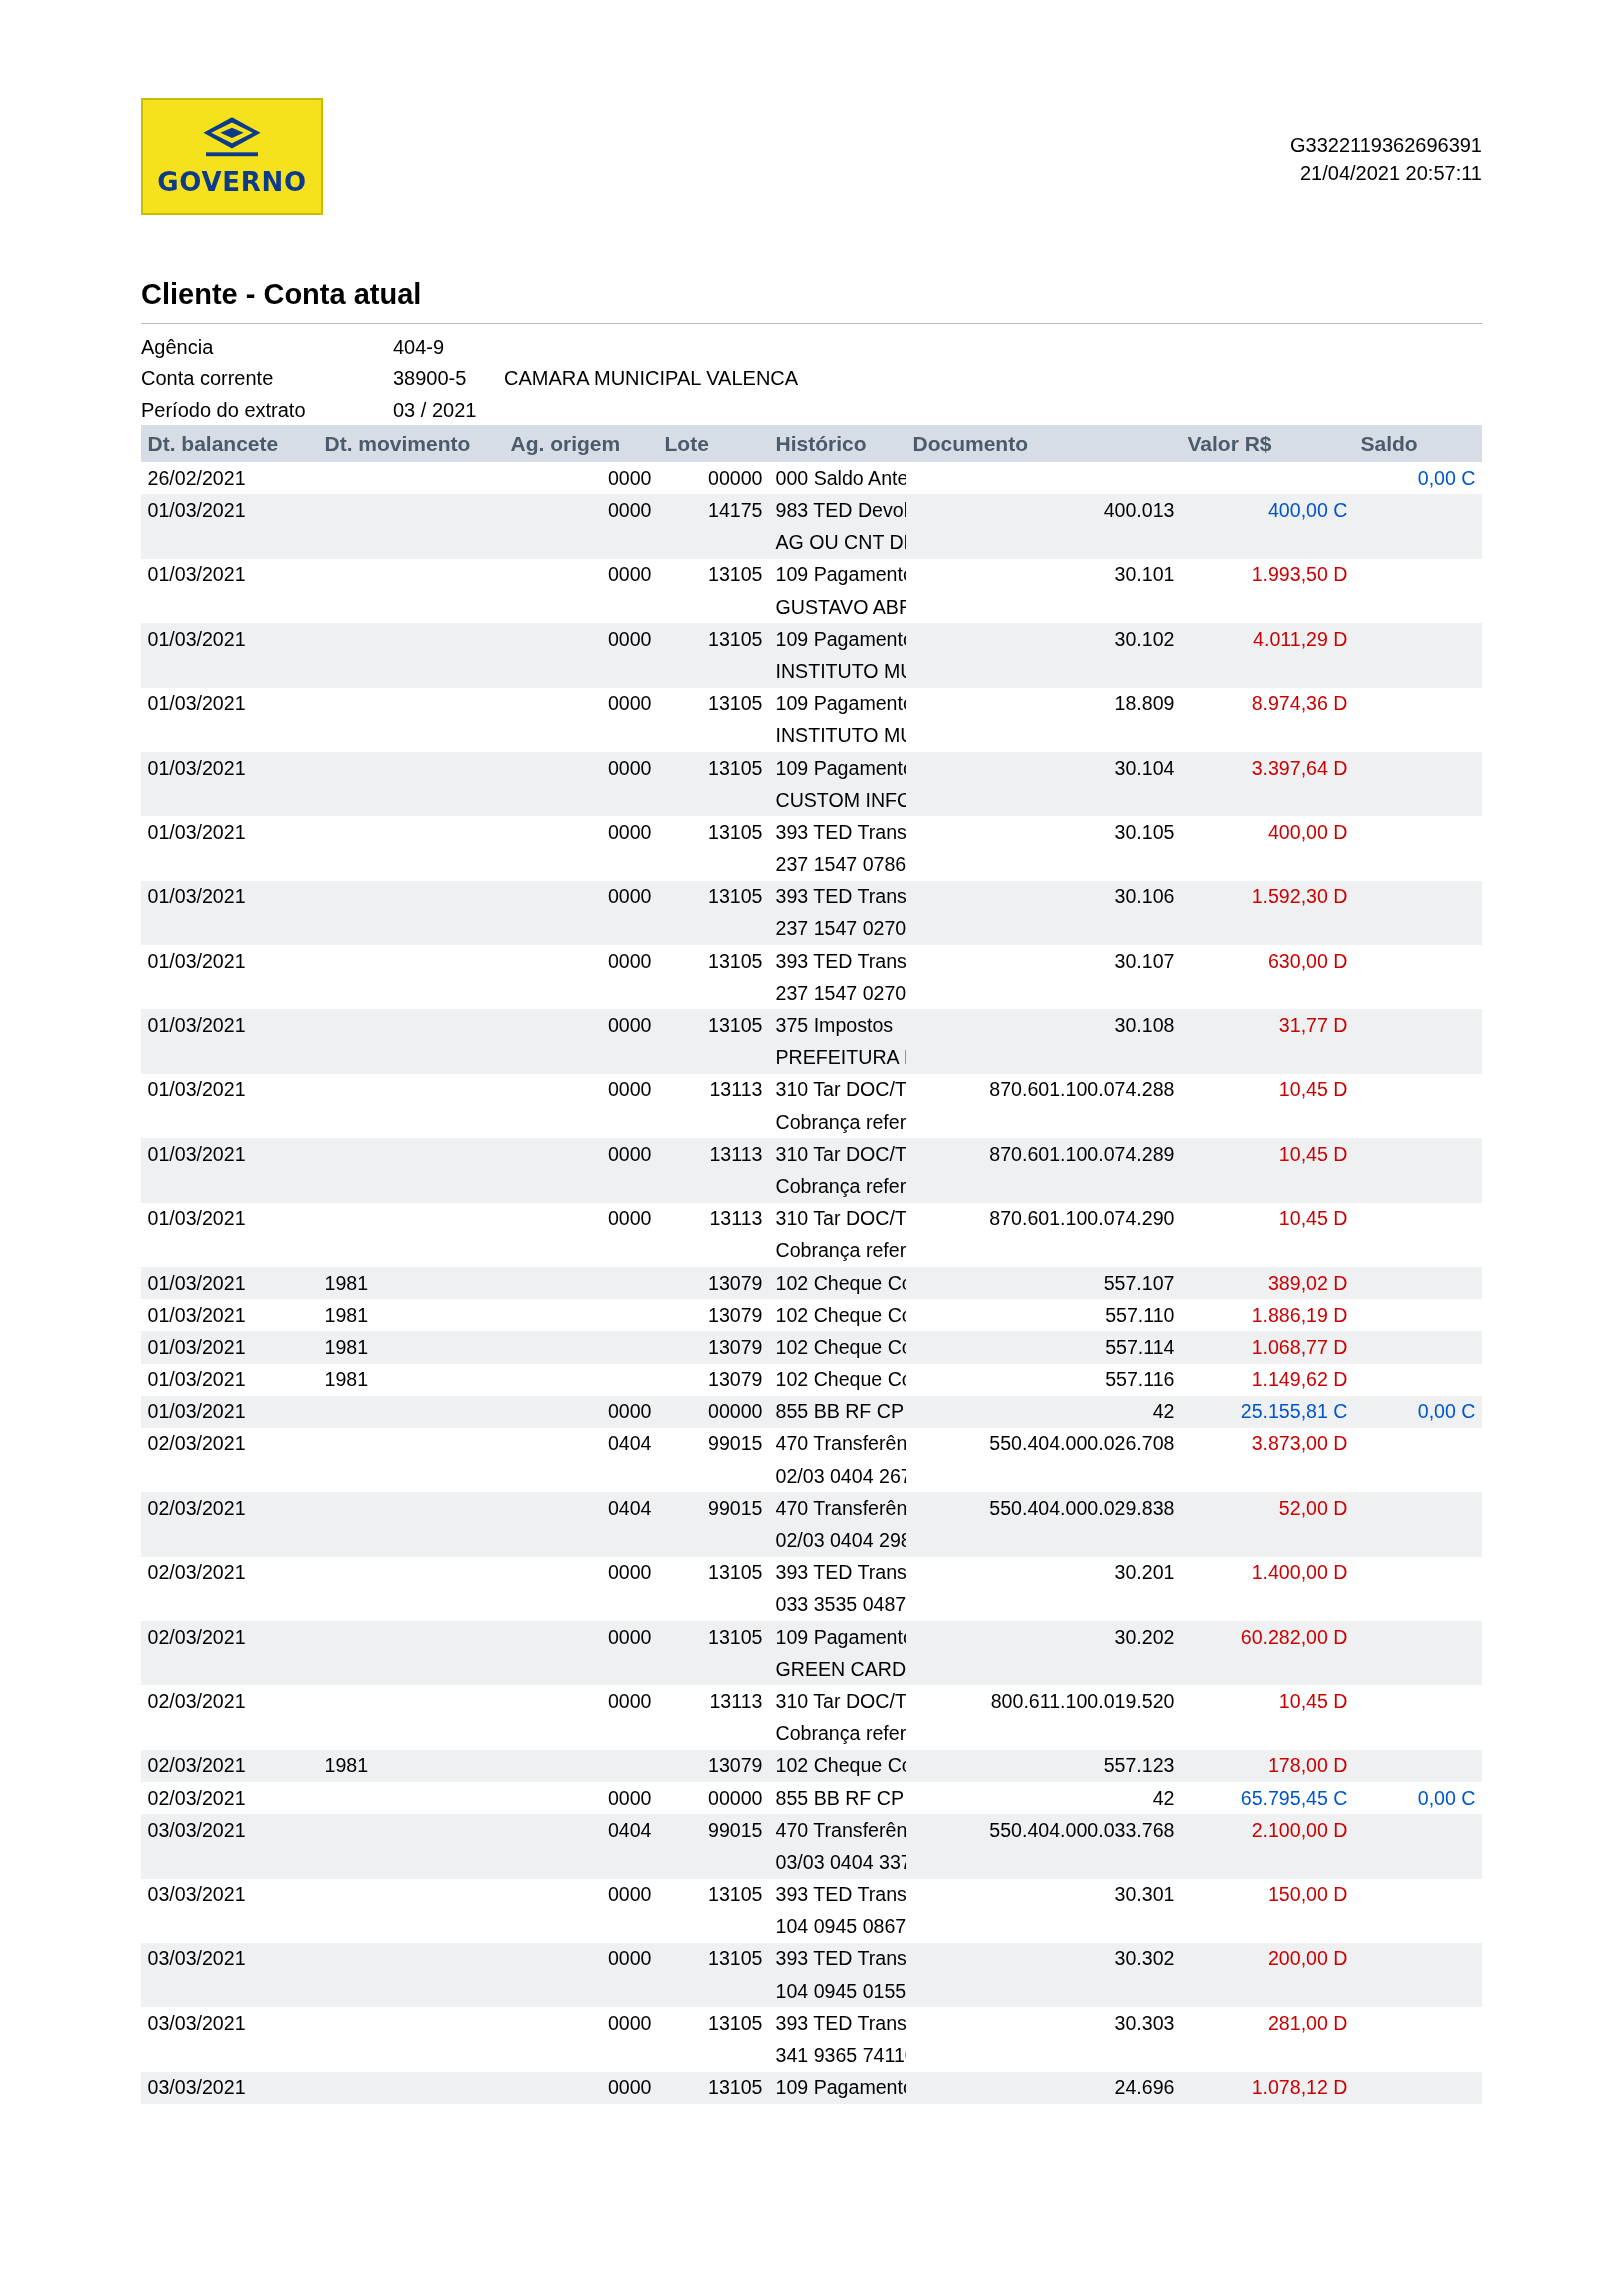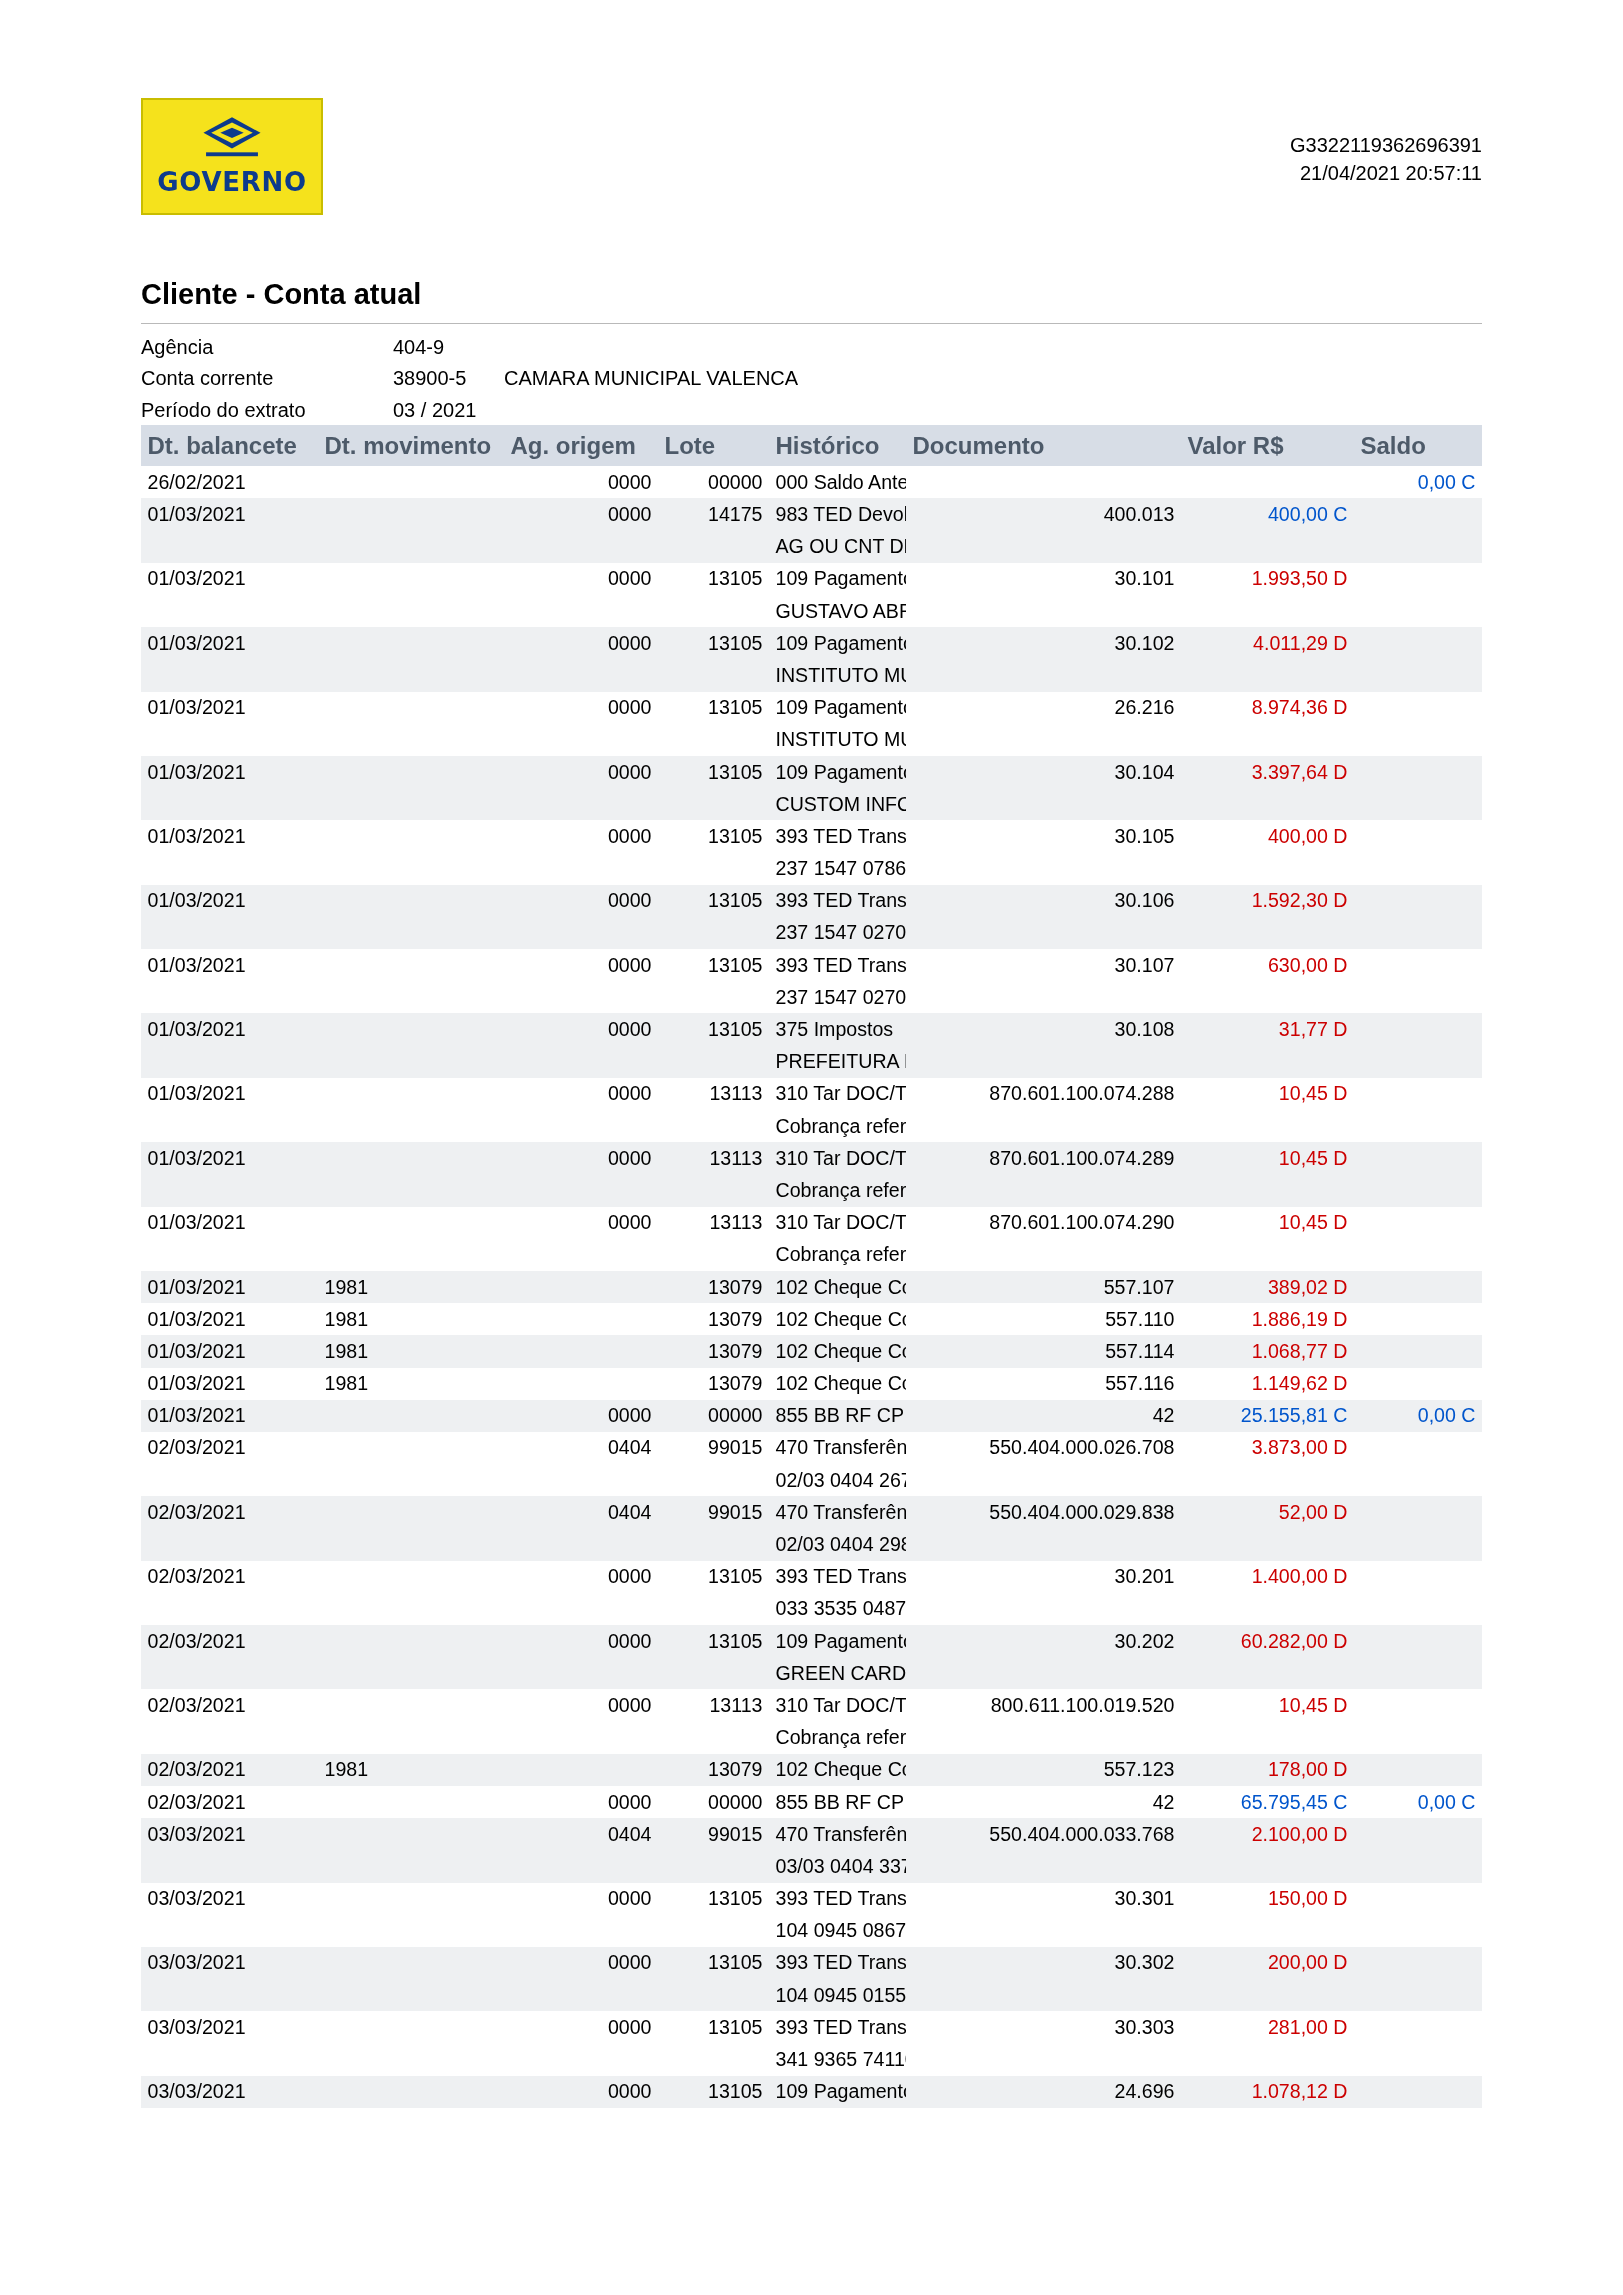--- a/index.html
+++ b/index.html
@@ -91,21 +91,21 @@
     font-size: 19.6px;
     table-layout: fixed;
   }
   table.tx thead th {
     background: #d7dde6;
     color: #4d5a69;
     font-weight: bold;
     padding: 6.5px 6.5px;
     text-align: left;
     white-space: nowrap;
-    font-size: 24px;
+    font-size: 21px;
   }
   table.tx tbody td {
     padding: 4.6px 6.5px;
     vertical-align: top;
     white-space: nowrap;
     overflow: hidden;
   }
   tr.shade td { background: #eef0f2; }
   tr.plain td { background: #ffffff; }
 
@@ -259,21 +259,21 @@
           <td class="c-doc"></td>
           <td class="c-val"></td>
           <td class="c-saldo"></td>
         </tr>
         <tr class="plain">
           <td class="c-date">01/03/2021</td>
           <td class="c-move"></td>
           <td class="c-ag">0000</td>
           <td class="c-lote">13105</td>
           <td class="c-hist">109 Pagamento de Boleto</td>
-          <td class="c-doc">26.216</td>
+          <td class="c-doc">18.809</td>
           <td class="c-val val-D">8.974,36 D</td>
           <td class="c-saldo"></td>
         </tr>
         <tr class="plain desc-row">
           <td class="c-date"></td>
           <td class="c-move"></td>
           <td class="c-ag"></td>
           <td class="c-lote"></td>
           <td class="c-hist">INSTITUTO MUNICIPAL DE PREVIDENCIA SOC</td>
           <td class="c-doc"></td>

